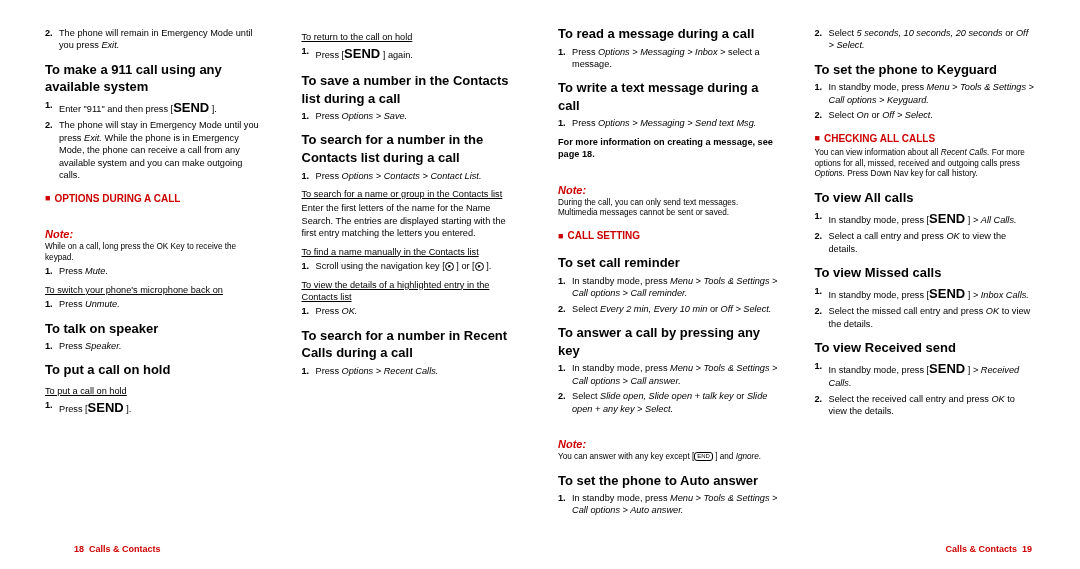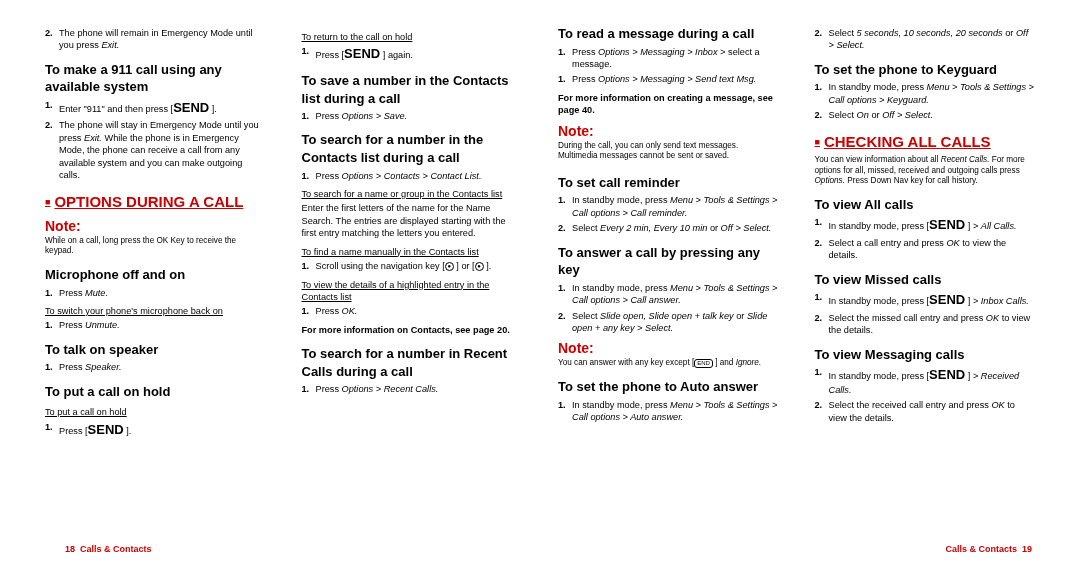--- a/index.html
+++ b/index.html
@@ -19,26 +19,25 @@
       gap: 36px;
       height: 100%;
     }
     .col {
       flex: 1;
       min-width: 0;
     }
     .section-header {
       color: #cc0000;
       font-weight: bold;
-      font-size: 15px;
+      font-size: 10px;
       margin-top: 10px;
       margin-bottom: 3px;
       display: flex;
       align-items: center;
-      text-decoration: underline;
     }
     .section-header::before {
       content: "■";
       font-size: 9px;
       margin-right: 4px;
       vertical-align: middle;
     }
     .subhead {
       font-weight: bold;
       font-size: 13px;
@@ -48,22 +47,23 @@
     .underline {
       text-decoration: underline;
       margin-top: 6px;
       margin-bottom: 2px;
       display: block;
       font-size: 9.2px;
     }
     .note {
       color: #cc0000;
       font-weight: bold;
-      font-size: 14px;
-      margin-top: 5px;
+      font-size: 11px;
+      margin-top: 22px;
+      font-style: italic;
     }
     .small {
       font-size: 8.2px;
       line-height: 1.3;
       color:#000;
     }
     ol, ul {
       list-style: none;
       margin-top: 2px;
     }
@@ -78,21 +78,21 @@
       left: 0;
       font-weight: bold;
     }
     .footer-left, .footer-right {
       position: absolute;
       bottom: 14px;
       font-size: 9px;
       font-weight: bold;
       color: #cc0000;
     }
-    .footer-left { left: 65px; }
+    .footer-left { left: 74px; }
     .footer-right { right: 48px; }
     .page-num { color: #cc0000; }
     em, .it { font-style: italic; }
     .key {
       font-family: Arial;
       font-weight: bold;
       font-size: 13px;
     }
     .circ {
       display:inline-block;
@@ -124,21 +124,20 @@
     <div class="subhead">To make a 911 call using any available system</div>
     <ol>
       <li><span class="num">1.</span><span>Enter "911" and then press [</span><span class="key">SEND</span><span> ].</span></li>
       <li><span class="num">2.</span><span>The phone will stay in Emergency Mode until you press </span><span class="it">Exit.</span><span> While the phone is in Emergency Mode, the phone can receive a call from any available system and you can make outgoing calls.</span></li>
     </ol>
 
     <div class="section-header">OPTIONS DURING A CALL</div>
     <div class="note">Note:</div>
     <div class="small">While on a call, long press the OK Key to receive the keypad.</div>
 
-    <div class="subhead">Microphone off and on</div>
     <ol>
         <li><span class="num">1.</span><span>Press </span><span class="it">Mute.</span></li>
       </ol>
     <span class="underline">To switch your phone's microphone back on</span>
     <ol>
         <li><span class="num">1.</span><span>Press </span><span class="it">Unmute.</span></li>
       </ol>
 
     <div class="subhead">To talk on speaker</div>
     <ol>
@@ -174,41 +173,42 @@
     <span class="underline">To find a name manually in the Contacts list</span>
     <ol>
         <li><span class="num">1.</span><span>Scroll using the navigation key [</span><span class="circ">●</span><span> ] or [</span><span class="circ">●</span><span> ].</span></li>
       </ol>
 
     <span class="underline">To view the details of a highlighted entry in the Contacts list</span>
     <ol>
         <li><span class="num">1.</span><span>Press </span><span class="it">OK.</span></li>
       </ol>
 
-    <div class="crossref">For more information on Contacts, see page 20.</div>
 
     <div class="subhead">To search for a number in Recent Calls during a call</div>
     <ol>
         <li><span class="num">1.</span><span>Press </span><span class="it">Options &gt; Recent Calls.</span></li>
       </ol>
   </div>
 
   <div class="col">
     <div class="subhead" style="margin-top:0">To read a message during a call</div>
     <ol>
         <li><span class="num">1.</span><span>Press </span><span class="it">Options &gt; Messaging &gt; Inbox &gt;</span><span> select a message.</span></li>
       </ol>
 
+    <div class="subhead">To write a text message during a call</div>
     <ol>
         <li><span class="num">1.</span><span>Press </span><span class="it">Options &gt; Messaging &gt; Send text Msg.</span></li>
       </ol>
-    <div class="crossref">For more information on creating a message, see page 40.</div>
+    <div class="crossref">For more information on creating a message, see page 18.</div>
     <div class="note">Note:</div>
     <div class="small">During the call, you can only send text messages. Multimedia messages cannot be sent or saved.</div>
 
+    <div class="section-header">CALL SETTING</div>
     <div class="subhead" style="margin-top:12px">To set call reminder</div>
     <ol>
       <li><span class="num">1.</span><span>In standby mode, press </span><span class="it">Menu &gt; Tools &amp; Settings &gt; Call options &gt; Call reminder.</span></li>
       <li><span class="num">2.</span><span>Select </span><span class="it">Every 2 min, Every 10 min </span><span>or </span><span class="it">Off &gt; Select.</span></li>
     </ol>
 
     <div class="subhead">To answer a call by pressing any key</div>
     <ol>
       <li><span class="num">1.</span><span>In standby mode, press </span><span class="it">Menu &gt; Tools &amp; Settings &gt; Call options &gt; Call answer.</span></li>
       <li><span class="num">2.</span><span>Select </span><span class="it">Slide open, Slide open + talk key </span><span>or </span><span class="it">Slide open + any key &gt; Select.</span></li>
@@ -241,21 +241,21 @@
       <li><span class="num">1.</span><span>In standby mode, press [</span><span class="key">SEND</span><span> ] &gt; </span><span class="it">All Calls.</span></li>
       <li><span class="num">2.</span><span>Select a call entry and press </span><span class="it">OK</span><span> to view the details.</span></li>
     </ol>
 
     <div class="subhead">To view Missed calls</div>
     <ol>
       <li><span class="num">1.</span><span>In standby mode, press [</span><span class="key">SEND</span><span> ] &gt; </span><span class="it">Inbox Calls.</span></li>
       <li><span class="num">2.</span><span>Select the missed call entry and press </span><span class="it">OK</span><span> to view the details.</span></li>
     </ol>
 
-    <div class="subhead">To view Messaging calls</div>
+    <div class="subhead">To view Received send</div>
     <ol>
       <li><span class="num">1.</span><span>In standby mode, press [</span><span class="key">SEND</span><span> ] &gt; </span><span class="it">Received Calls.</span></li>
       <li><span class="num">2.</span><span>Select the received call entry and press </span><span class="it">OK</span><span> to view the details.</span></li>
     </ol>
   </div>
 </div>
 
 <div class="footer-left">
   <span class="page-num">18</span>&nbsp;&nbsp;<span>Calls &amp; Contacts</span>
 </div>

